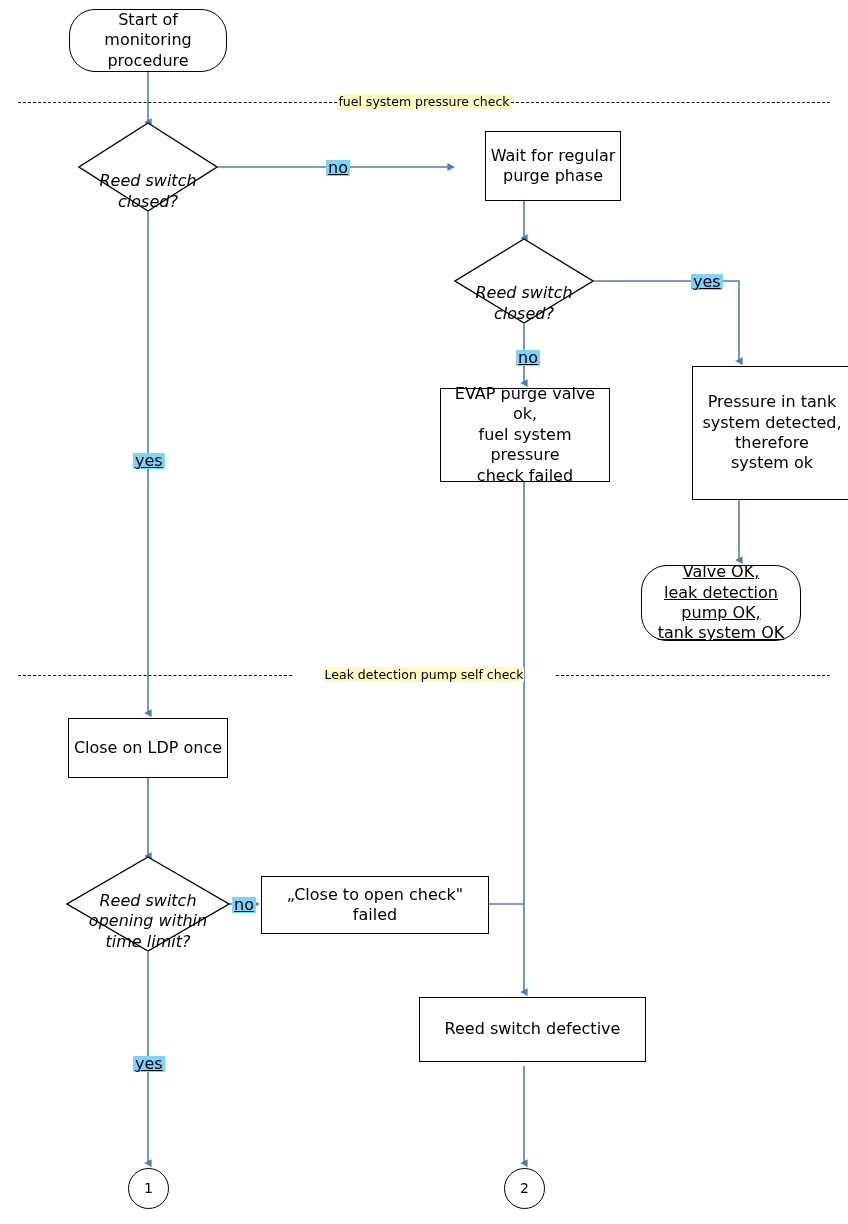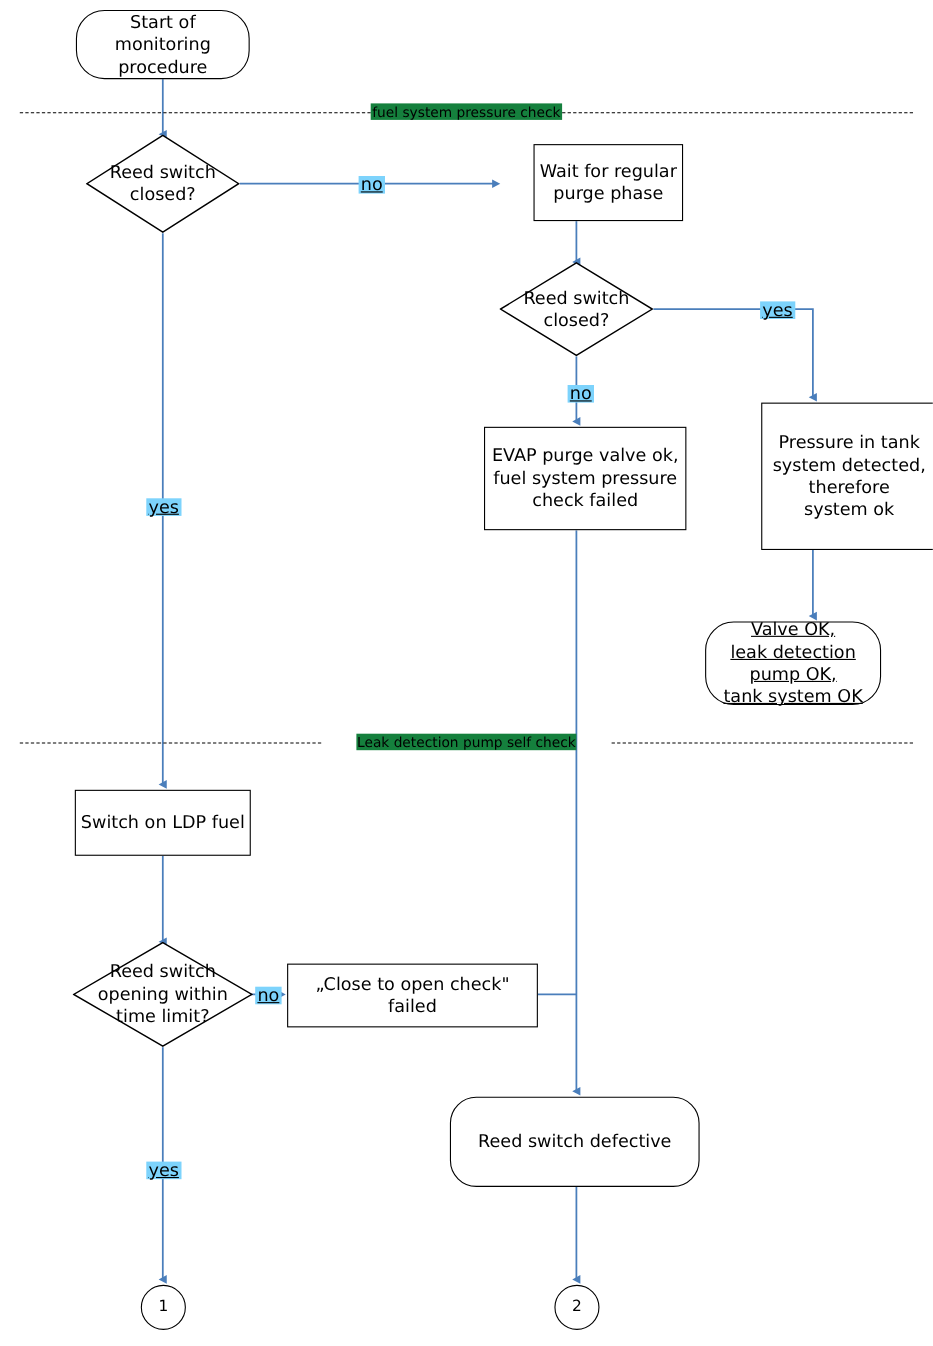--- a/index.html
+++ b/index.html
@@ -9,30 +9,30 @@
   svg#wires{position:absolute;left:0;top:0;width:848px;height:1224px;overflow:visible;}
 
   .node{position:absolute;box-sizing:border-box;display:flex;align-items:center;
         justify-content:center;text-align:center;background:#ffffff;}
   .node .txt{display:block;line-height:1.28;padding:0 4px;}
 
   .term{border:1.3px solid #000;border-radius:26px;}
   .proc{border:1.3px solid #000;}
   .conn{border:1.3px solid #000;border-radius:50%;}
 
-  .diamond{position:absolute;display:flex;align-items:center;justify-content:center;}
+  .diamond{position:absolute;display:flex;align-items:flex-end;justify-content:center;font-style:italic;}
   .diamond svg{position:absolute;left:0;top:0;}
   .diamond .txt{position:relative;z-index:2;text-align:center;line-height:1.28;}
 
   .lbl{position:absolute;background:#7dd3fc;padding:0 2px;line-height:1;
        white-space:nowrap;text-decoration:underline;}
 
   .divider{position:absolute;height:1px;display:flex;align-items:center;}
   .divider .dash{flex:1 1 auto;border-top:1.6px dashed #000;}
-  .divider .dtxt{flex:0 0 auto;padding:0 1px;background:#15803d;white-space:nowrap;
+  .divider .dtxt{flex:0 0 auto;padding:0 1px;background:#fef9c3;white-space:nowrap;
                  transform:translateY(-1px);}
 
   .f13{font-size:16px;}
   .f12{font-size:12.5px;}
   .f14{font-size:14px;}
 </style>
 </head>
 <body>
 
 <div id="canvas">
@@ -103,48 +103,48 @@
     <span class="txt">Wait for regular<br>purge phase</span>
   </div>
 
   <div class="diamond" style="left:454px;top:238px;width:140px;height:86px;">
     <svg width="140" height="86" viewBox="0 0 140 86">
       <polygon points="70,1 139,43 70,85 1,43" fill="#ffffff" stroke="#000000" stroke-width="1.3"></polygon>
     </svg>
     <span class="txt f13">Reed switch<br>closed?</span>
   </div>
 
-  <div class="node proc f13" style="left:440px;top:388px;width:184px;height:94px;">
+  <div class="node proc f13" style="left:440px;top:388px;width:170px;height:94px;">
     <span class="txt">EVAP purge valve ok,<br>fuel system pressure<br>check failed</span>
   </div>
 
   <div class="node proc f13" style="left:692px;top:366px;width:160px;height:134px;">
     <span class="txt">Pressure in tank<br>system detected,<br>therefore<br>system ok</span>
   </div>
 
   <div class="node term f13" style="left:641px;top:565px;width:160px;height:76px;text-decoration:underline;">
     <span class="txt">Valve OK,<br>leak detection pump OK,<br>tank system OK</span>
   </div>
 
   <div class="node proc f13" style="left:68px;top:718px;width:160px;height:60px;">
-    <span class="txt">Switch on LDP fuel</span>
+    <span class="txt">Close on LDP once</span>
   </div>
 
   <div class="diamond" style="left:66px;top:856px;width:164px;height:96px;">
     <svg width="164" height="96" viewBox="0 0 164 96">
       <polygon points="82,1 163,48 82,95 1,48" fill="#ffffff" stroke="#000000" stroke-width="1.3"></polygon>
     </svg>
     <span class="txt f13">Reed switch<br>opening within<br>time limit?</span>
   </div>
 
   <div class="node proc f13" style="left:261px;top:876px;width:228px;height:58px;">
     <span class="txt">„Close to open check" failed</span>
   </div>
 
-  <div class="node proc f13" style="left:409px;top:997px;width:227px;height:82px;border-radius:24px;">
+  <div class="node proc f13" style="left:419px;top:997px;width:227px;height:65px;">
     <span class="txt">Reed switch defective</span>
   </div>
 
   <div class="node conn f14" style="left:128px;top:1168px;width:41px;height:41px;">
     <span class="txt">1</span>
   </div>
 
   <div class="node conn f14" style="left:504px;top:1168px;width:41px;height:41px;">
     <span class="txt">2</span>
   </div>

